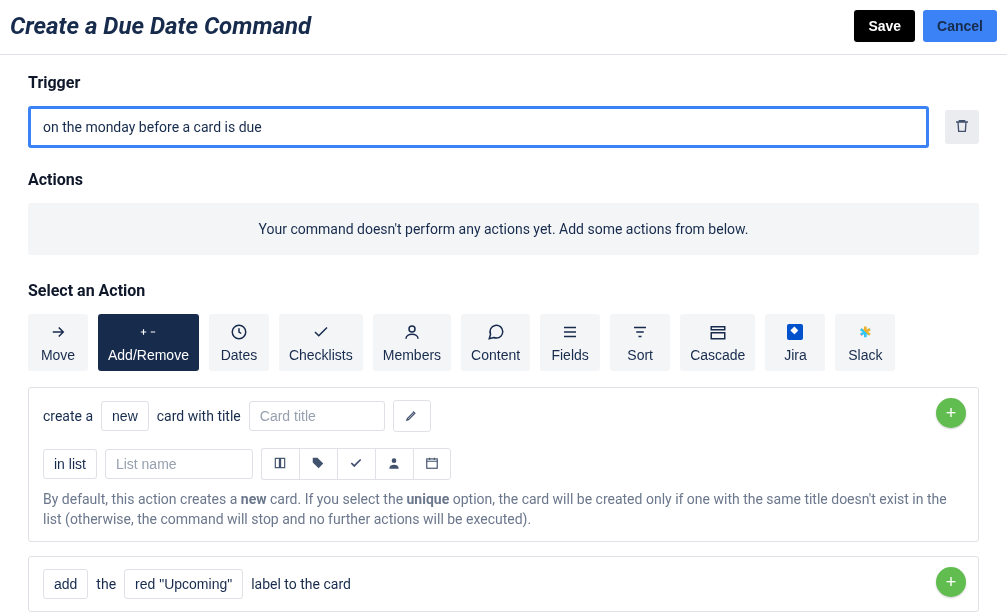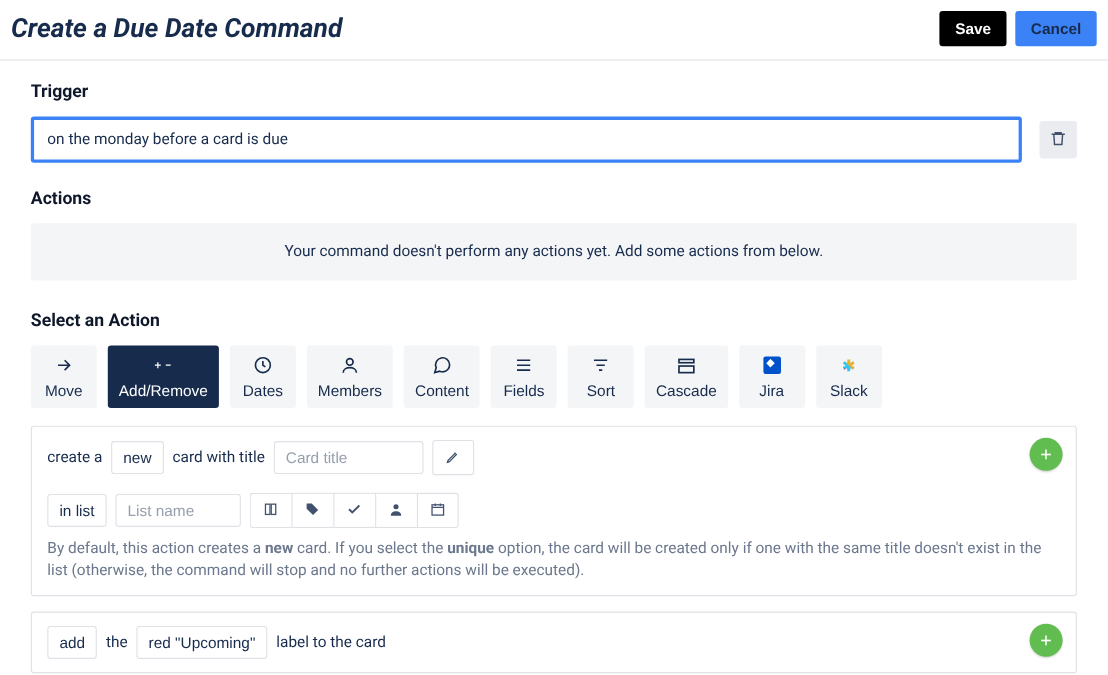--- a/index.html
+++ b/index.html
@@ -267,20 +267,28 @@
           <svg viewBox="0 0 24 24" fill="none" stroke="#172b4d" stroke-width="2">
             <circle cx="12" cy="12" r="9"></circle>
             <path d="M12 7v5l3 2"></path>
           </svg>
         </span>
       <span class="tab-label">Dates</span>
     </button>
     <button class="action-tab">
       <span class="tab-icon">
           <svg viewBox="0 0 24 24" fill="none" stroke="#172b4d" stroke-width="2">
+            <path d="M4 12l5 5L20 6"></path>
+          </svg>
+        </span>
+      <span class="tab-label">Checklists</span>
+    </button>
+    <button class="action-tab">
+      <span class="tab-icon">
+          <svg viewBox="0 0 24 24" fill="none" stroke="#172b4d" stroke-width="2">
             <circle cx="12" cy="8" r="4"></circle>
             <path d="M4 21c0-4 4-6 8-6s8 2 8 6"></path>
           </svg>
         </span>
       <span class="tab-label">Members</span>
     </button>
     <button class="action-tab">
       <span class="tab-icon">
           <svg viewBox="0 0 24 24" fill="none" stroke="#172b4d" stroke-width="2">
             <path d="M21 11.5a8.38 8.38 0 01-8.5 8.5 8.5 8.5 0 01-3.5-.74L3 21l1.74-6A8.5 8.5 0 1121 11.5z"></path>
@@ -336,21 +344,21 @@
       <input class="chip-input" style="width: 136px;" placeholder="Card title">
       <button class="small-icon-btn">
         <span><svg viewBox="0 0 24 24" width="14" height="14" fill="none" stroke="currentColor" stroke-width="2">
               <path d="M3 21l3-1 11-11-2-2L4 18l-1 3zM14 6l2 2"></path>
             </svg></span>
       </button>
 
       <div class="row-break"></div>
 
       <button class="chip">in list</button>
-      <input class="chip-input" style="width: 114px;" placeholder="List name">
+      <input class="chip-input" style="width: 148px;" placeholder="List name">
       <div class="icon-group">
         <button class="small-icon-btn">
             <span><svg viewBox="0 0 24 24" width="14" height="14" fill="none" stroke="currentColor" stroke-width="2">
                 <rect x="4" y="4" width="7" height="16"></rect>
                 <rect x="13" y="4" width="7" height="16"></rect>
               </svg></span>
           </button>
         <button class="small-icon-btn">
             <span><svg viewBox="0 0 24 24" width="14" height="14" fill="currentColor">
                 <path d="M3 3h8l10 10-8 8L3 11V3z"></path>

